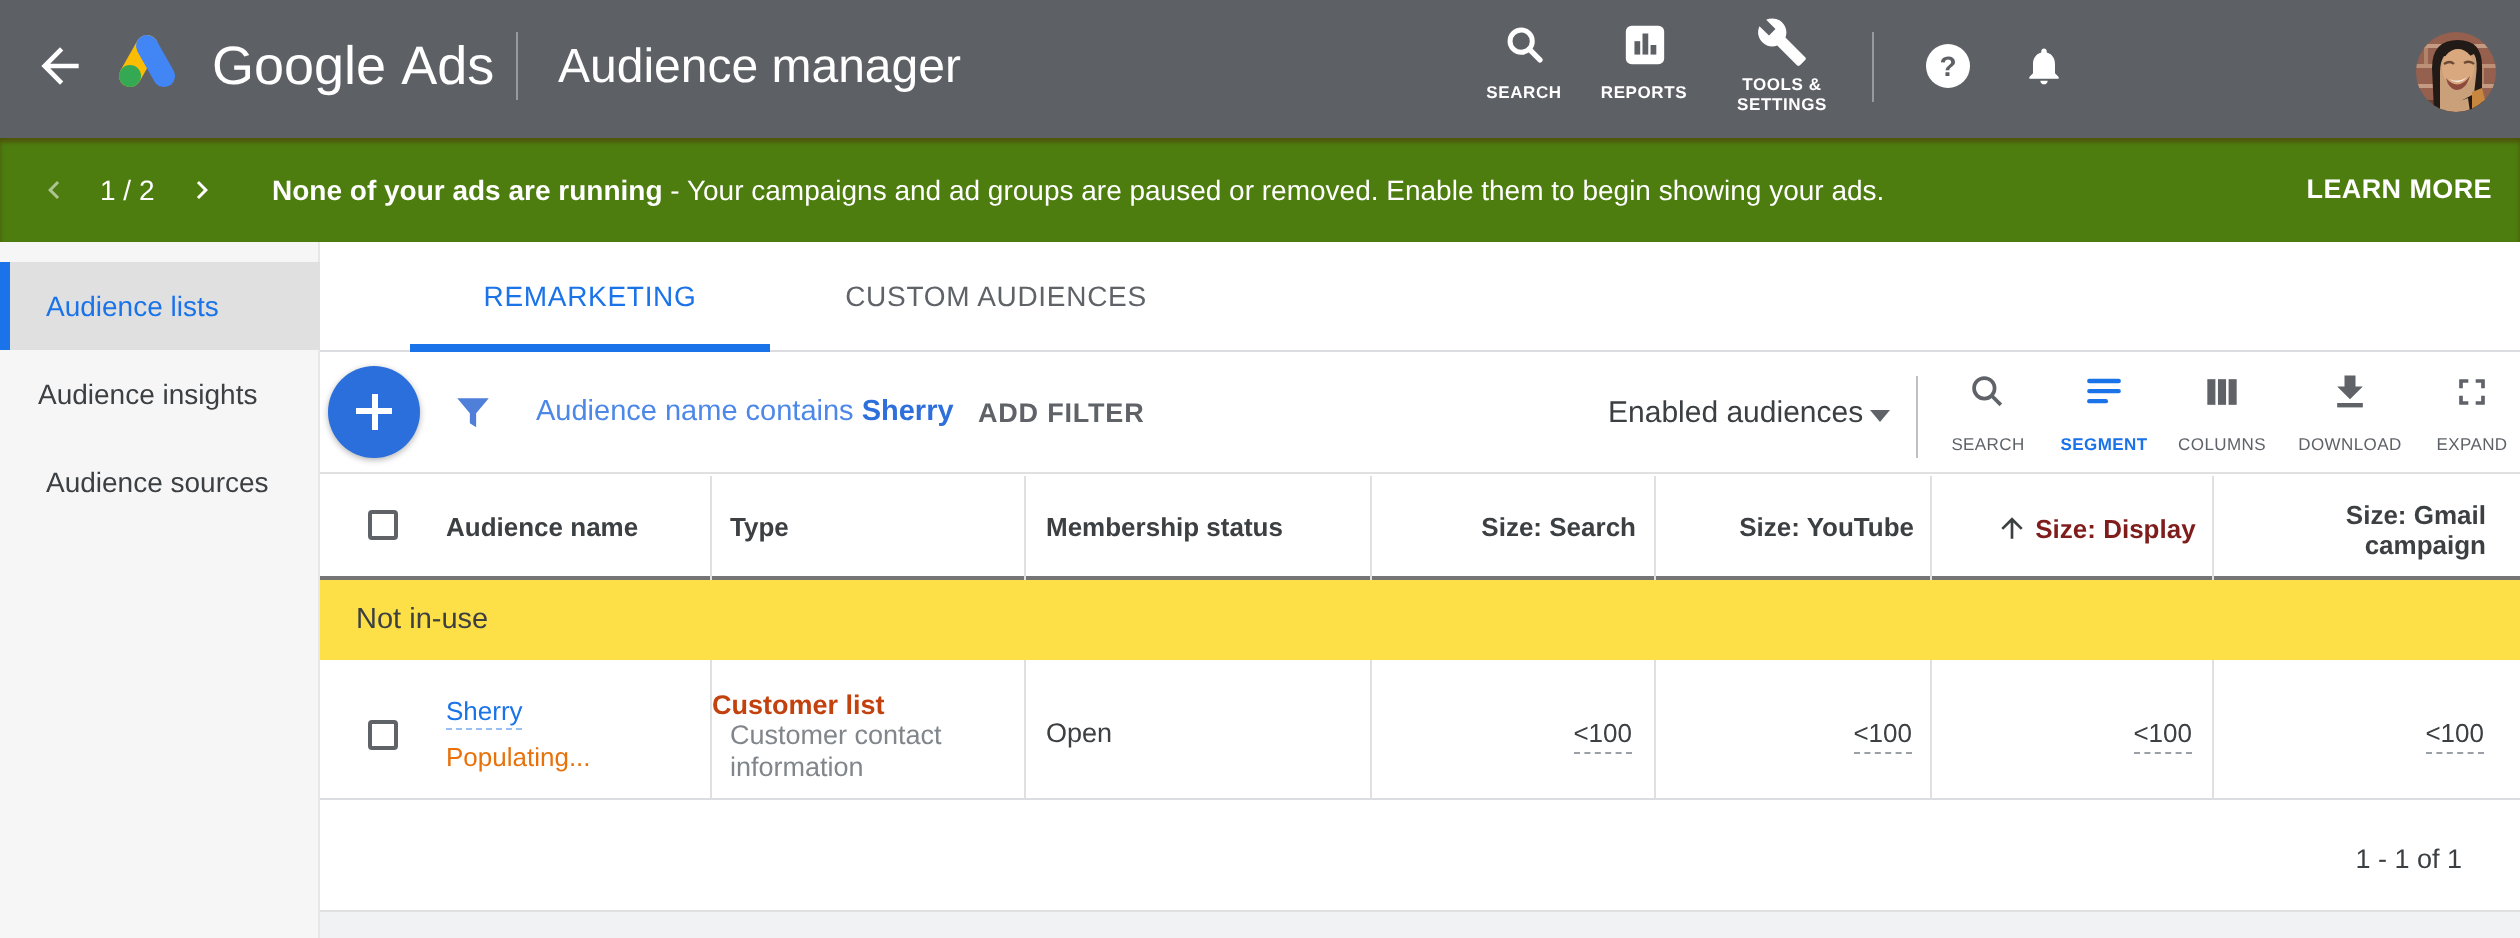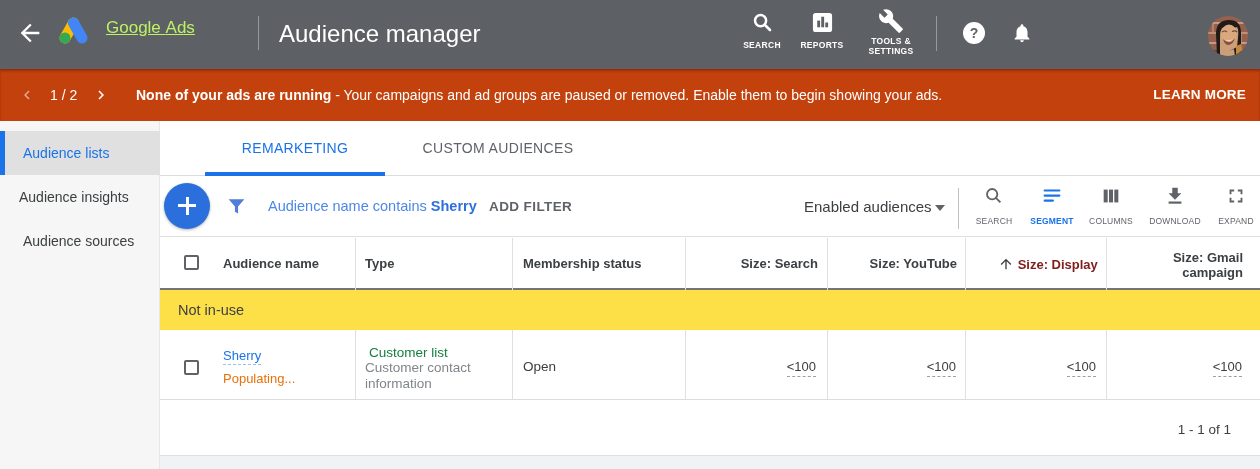--- a/index.html
+++ b/index.html
@@ -4,28 +4,28 @@
 <style>
 * { margin:0; padding:0; box-sizing:border-box; }
 html,body { width:1260px; height:469px; overflow:hidden; }
 body { font-family:"Liberation Sans", sans-serif; background:#fff; position:relative; }
 #page { position:absolute; left:0; top:0; width:1260px; height:469px; }
 .abs { position:absolute; }
 
 
 #topbar { position:absolute; left:0; top:0; width:1260px; height:69px; background:#5d6065; }
 #topbar .vdiv { position:absolute; width:1px; background:#979a9e; }
-.gads-text { position:absolute; left:106px; top:18px; color:#bef264; font-size:17px; letter-spacing:0px;text-decoration:underline; }
+.gads-text { position:absolute; left:106px; top:18px; color:#ffffff; font-size:27px; letter-spacing:0px; }
 .gads-text b { font-weight:400; }
 .am-text { position:absolute; left:279px; top:20px; color:#fff; font-size:24px; font-weight:400; }
 .topitem { position:absolute; top:0; text-align:center; color:#fff; }
 .toplabel { font-size:8.5px; font-weight:bold; letter-spacing:0.3px; color:#fff; margin-top:2px; }
 
 
-#redbar { position:absolute; left:0; top:69px; width:1260px; height:52px; background:#c2410c; box-shadow: inset 0 2px 2px rgba(80,10,0,0.35); color:#fff; }
+#redbar { position:absolute; left:0; top:69px; width:1260px; height:52px; background:#4d7c0f; box-shadow: inset 0 2px 2px rgba(80,10,0,0.35); color:#fff; }
 #redbar .msg { position:absolute; left:136px; top:87px; font-size:14px; color:#fff; top:18px; }
 #redbar .pg { position:absolute; left:50px; top:18px; font-size:14px; color:#fff; }
 #redbar .lm { position:absolute; right:14px; top:18px; font-size:13.5px; font-weight:bold; color:#fff; letter-spacing:0.2px; }
 
 
 #sidebar { position:absolute; left:0; top:121px; width:160px; height:348px; background:#f6f6f6; border-right:1px solid #e7e7e7; }
 .sideitem { position:absolute; left:0; width:160px; height:44px; font-size:14px; color:#3c4043; line-height:44px; padding-left:23px; }
 .sideitem.sel { background:#e0e0e0; color:#1a73e8; border-left:5px solid #1a73e8; padding-left:18px; font-weight:400; }
 
 
@@ -53,21 +53,21 @@
 #table { position:absolute; left:0; top:117px; width:1100px; }
 #thead { position:absolute; left:0; top:0; width:1100px; height:52px; border-bottom:2px solid #757575; font-size:13px; color:#3c4043; font-weight:bold; }
 .cb { position:absolute; width:15px; height:15px; border:2px solid #5f6368; border-radius:2px; background:#fff; }
 .colline { position:absolute; width:1px; background:#e0e0e0; }
 .hcell { position:absolute; top:18px; }
 .rightal { text-align:right; }
 #notrow { position:absolute; left:0; top:52px; width:1100px; height:40px; background:#fde047; font-size:14.5px; color:#3c4043; line-height:40px; padding-left:18px; }
 #datarow { position:absolute; left:0; top:92px; width:1100px; height:70px; border-bottom:1px solid #dadce0; font-size:13.5px; }
 .sherry { position:absolute; left:63px; top:18px; font-size:13px; color:#1a73e8; border-bottom:1px dashed rgba(26,115,232,0.45); padding-bottom:1px; }
 .populating { position:absolute; left:63px; top:41px; font-size:13px; color:#e8710a; }
-.typec1 { position:absolute; left:209px; top:15px; color:#15803d; }
+.typec1 { position:absolute; left:196px; top:15px; color:#c2410c;font-weight:bold; }
 .typec2 { position:absolute; left:205px; top:30px; color:#80868b; line-height:15.5px; }
 .openc { position:absolute; left:363px; top:29px; color:#3c4043; }
 .v100 { position:absolute; top:29px; font-size:13px; color:#3c4043; text-align:right; }
 .v100 span { border-bottom:1px dashed #9aa0a6; padding-bottom:2px; }
 #footer { position:absolute; left:0; top:163px; width:1100px; height:54px; }
 #footer .pg { position:absolute; right:29px; top:21px; font-size:13.5px; color:#3c4043; }
 #bottomstrip { position:absolute; left:0; top:217px; width:1100px; height:14px; background:#f1f2f3; border-top:1px solid #e0e0e0; }
 </style>
 </head>
 <body>

